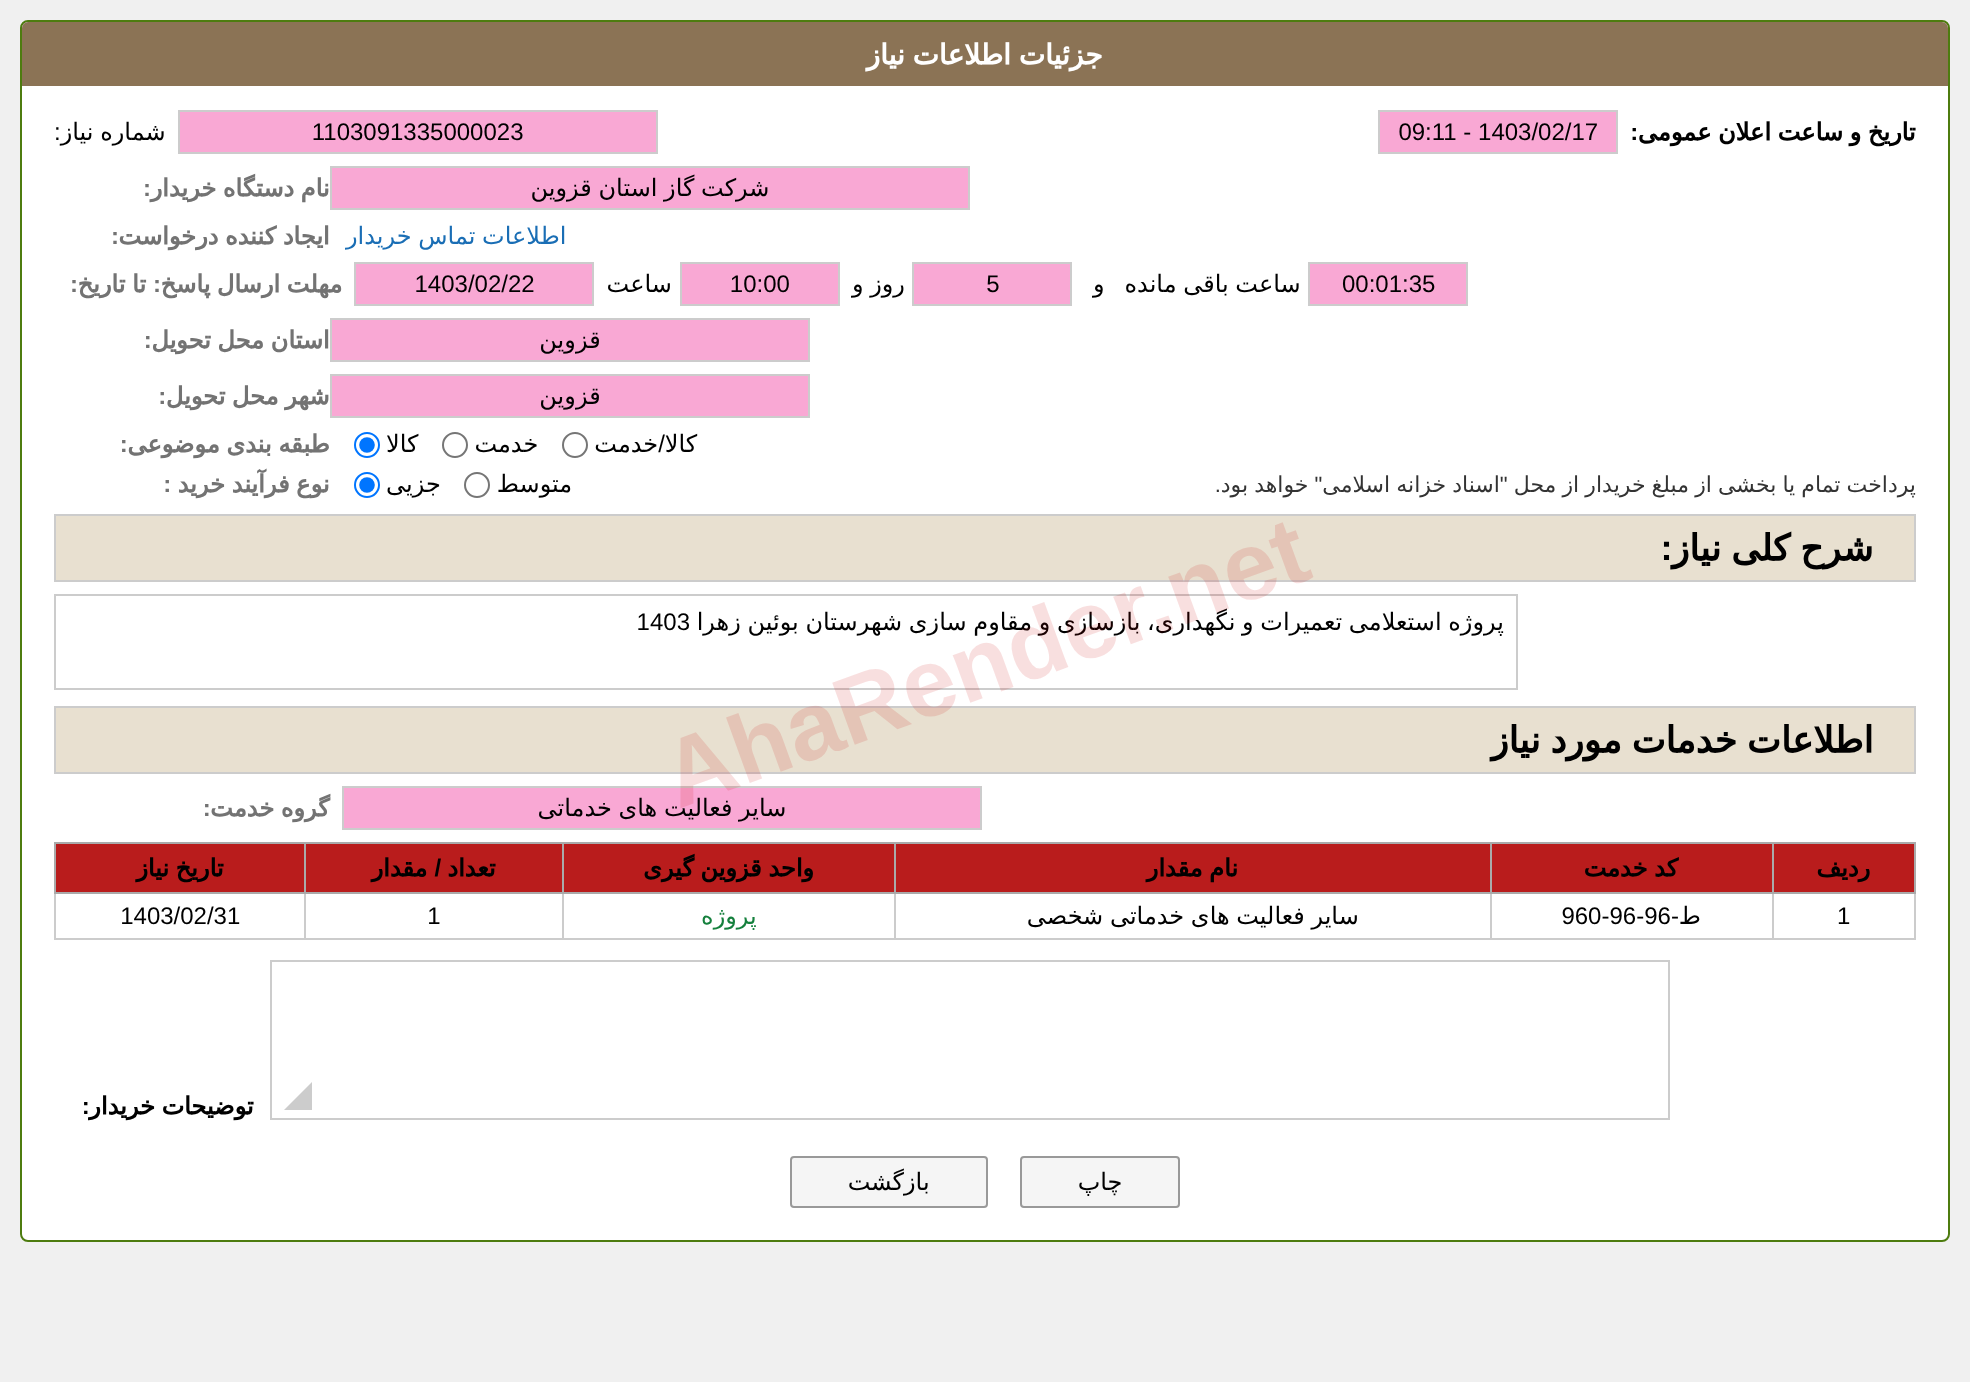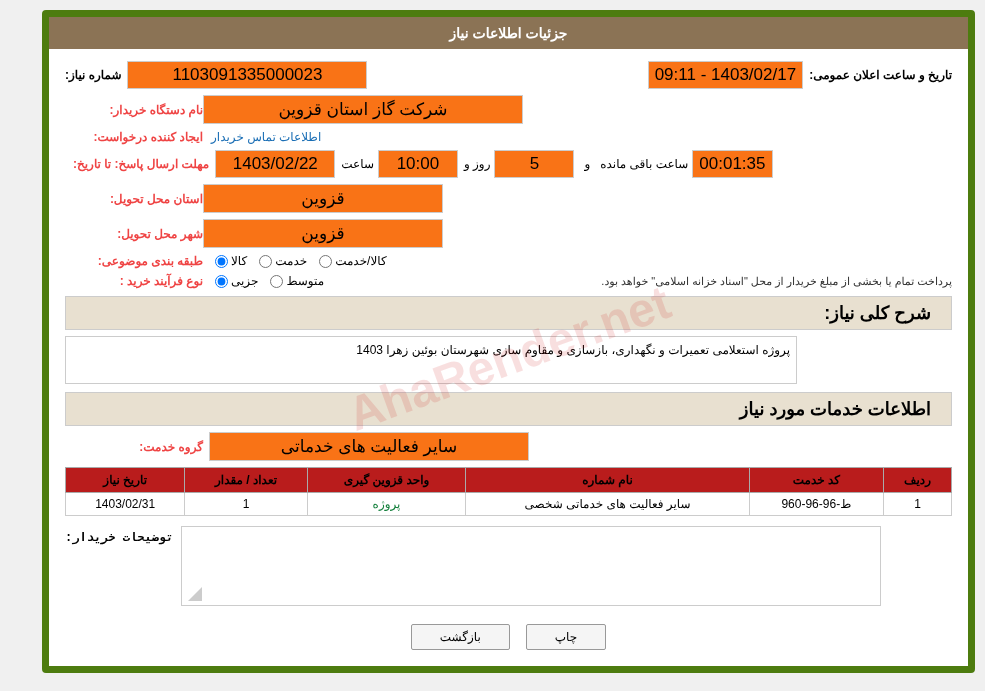--- a/index.html
+++ b/index.html
@@ -10,60 +10,59 @@
       direction: rtl;
     }
     .page-wrapper {
       width: 985px;
       min-height: 691px;
       background: #f0f0f0;
       padding: 10px;
     }
     .main-card {
       background: #fff;
-      border: 7px solid #4d7c0f;
+      border: 1px solid #4d7c0f;
       border-radius: 4px;
       overflow: hidden;
-      margin-left: 32px;
     }
     .card-header {
       background: #8B7355;
       color: #fff;
       text-align: center;
       padding: 8px 12px;
       font-size: 14px;
       font-weight: bold;
     }
     .card-body {
       padding: 12px 16px;
     }
     
     .info-row {
       display: flex;
       align-items: center;
       margin-bottom: 6px;
       justify-content: flex-end;
     }
     .info-label {
-      color: #ef4444;
+      color: #737373;
       font-weight: bold;
       white-space: nowrap;
       margin-right: 0;
       margin-left: 8px;
       min-width: 130px;
       text-align: right;
     }
     .info-value-box {
       border: 1px solid #ccc;
-      background: #f97316;
+      background: #f9a8d4;
       padding: 3px 6px;
       min-height: 22px;
       min-width: 200px;
       text-align: center;
-      font-size: 17px;
+      font-size: 12px;
     }
     .info-value-box.wide { min-width: 320px; }
     .info-value-box.medium { min-width: 240px; }
     .info-value-box.small { min-width: 120px; }
     .info-value-box.xsmall { min-width: 80px; }
     
     .top-row {
       display: flex;
       align-items: center;
       justify-content: space-between;
@@ -164,25 +163,24 @@
     }
     .data-table td {
       border: 1px solid #ccc;
       padding: 4px 8px;
       text-align: center;
       background: #fff;
     }
     
     .buyer-notes-row {
       display: flex;
-      align-items: flex-start;
+      align-items: flex-end;
       justify-content: flex-end;
       margin-bottom: 10px;
       gap: 8px;
-      font-family: Liberation Mono, monospace;
     }
     .buyer-notes-label {
       font-weight: bold;
       white-space: nowrap;
       min-width: 100px;
       text-align: right;
       margin-top: 4px;
     }
     .buyer-notes-box {
       border: 1px solid #ccc;
@@ -246,21 +244,21 @@
     <div class="card-body watermark-area">
       <div class="watermark">AhaRender.net</div>
 
       <div class="top-row">
         <div class="top-row-right" style="display:flex;align-items:center;gap:6px;">
           <span style="font-weight:bold;">تاریخ و ساعت اعلان عمومی:</span>
           <div class="info-value-box small">1403/02/17 - 09:11</div>
         </div>
         <div class="top-row-left" style="display:flex;align-items:center;gap:6px;">
           <div class="info-value-box medium" style="direction:ltr;text-align:center;">1103091335000023</div>
-          <span style="font-weight:bold;">شماره نیاز:</span>
+          <span style="font-weight:normal;">شماره نیاز:</span>
         </div>
       </div>
 
       <div class="info-row">
         <div class="info-value-box wide">شرکت گاز استان قزوین</div>
         <span class="info-label">نام دستگاه خریدار:</span>
       </div>
 
       <div class="info-row" style="gap:8px;">
         <div style="display:flex;align-items:center;gap:6px;">
@@ -337,21 +335,21 @@
       <div class="service-row">
         <div class="info-value-box wide">سایر فعالیت های خدماتی</div>
         <span class="info-label">گروه خدمت:</span>
       </div>
 
       <table class="data-table">
         <thead>
           <tr>
             <th>ردیف</th>
             <th>کد خدمت</th>
-            <th>نام شماره</th>
+            <th>نام مقدار</th>
             <th>واحد قزوین گیری</th>
             <th>تعداد / مقدار</th>
             <th>تاریخ نیاز</th>
           </tr>
         </thead>
         <tbody id="table-body">
         <tr>
               <td>1</td>
               <td>ط-96-96-960</td>
               <td>سایر فعالیت های خدماتی شخصی</td>

